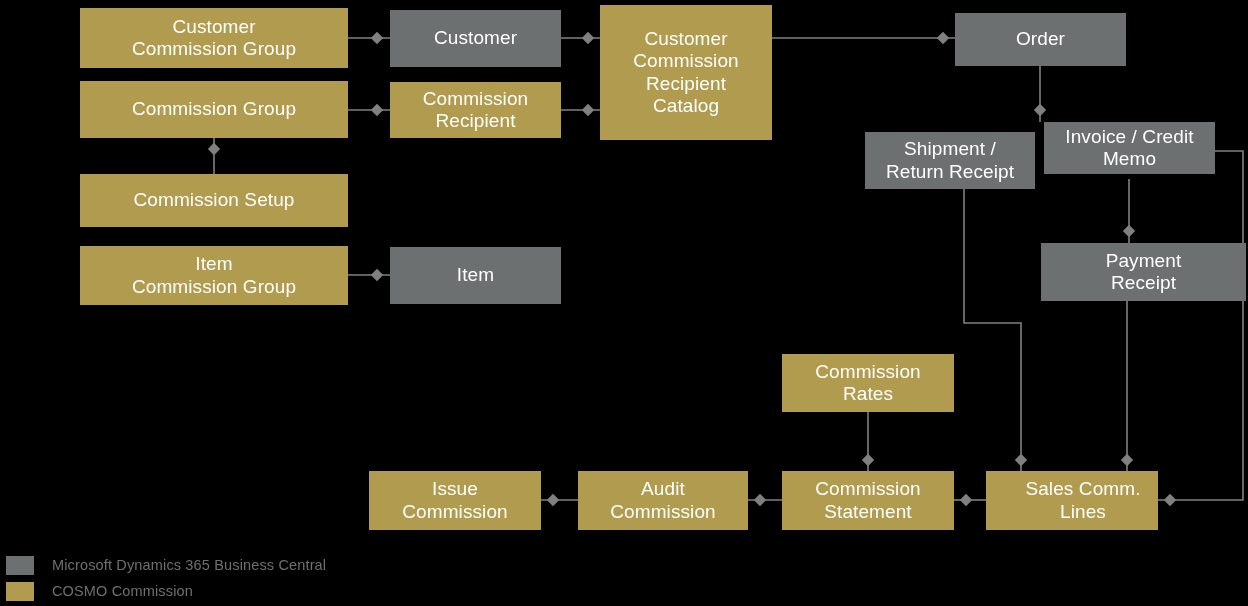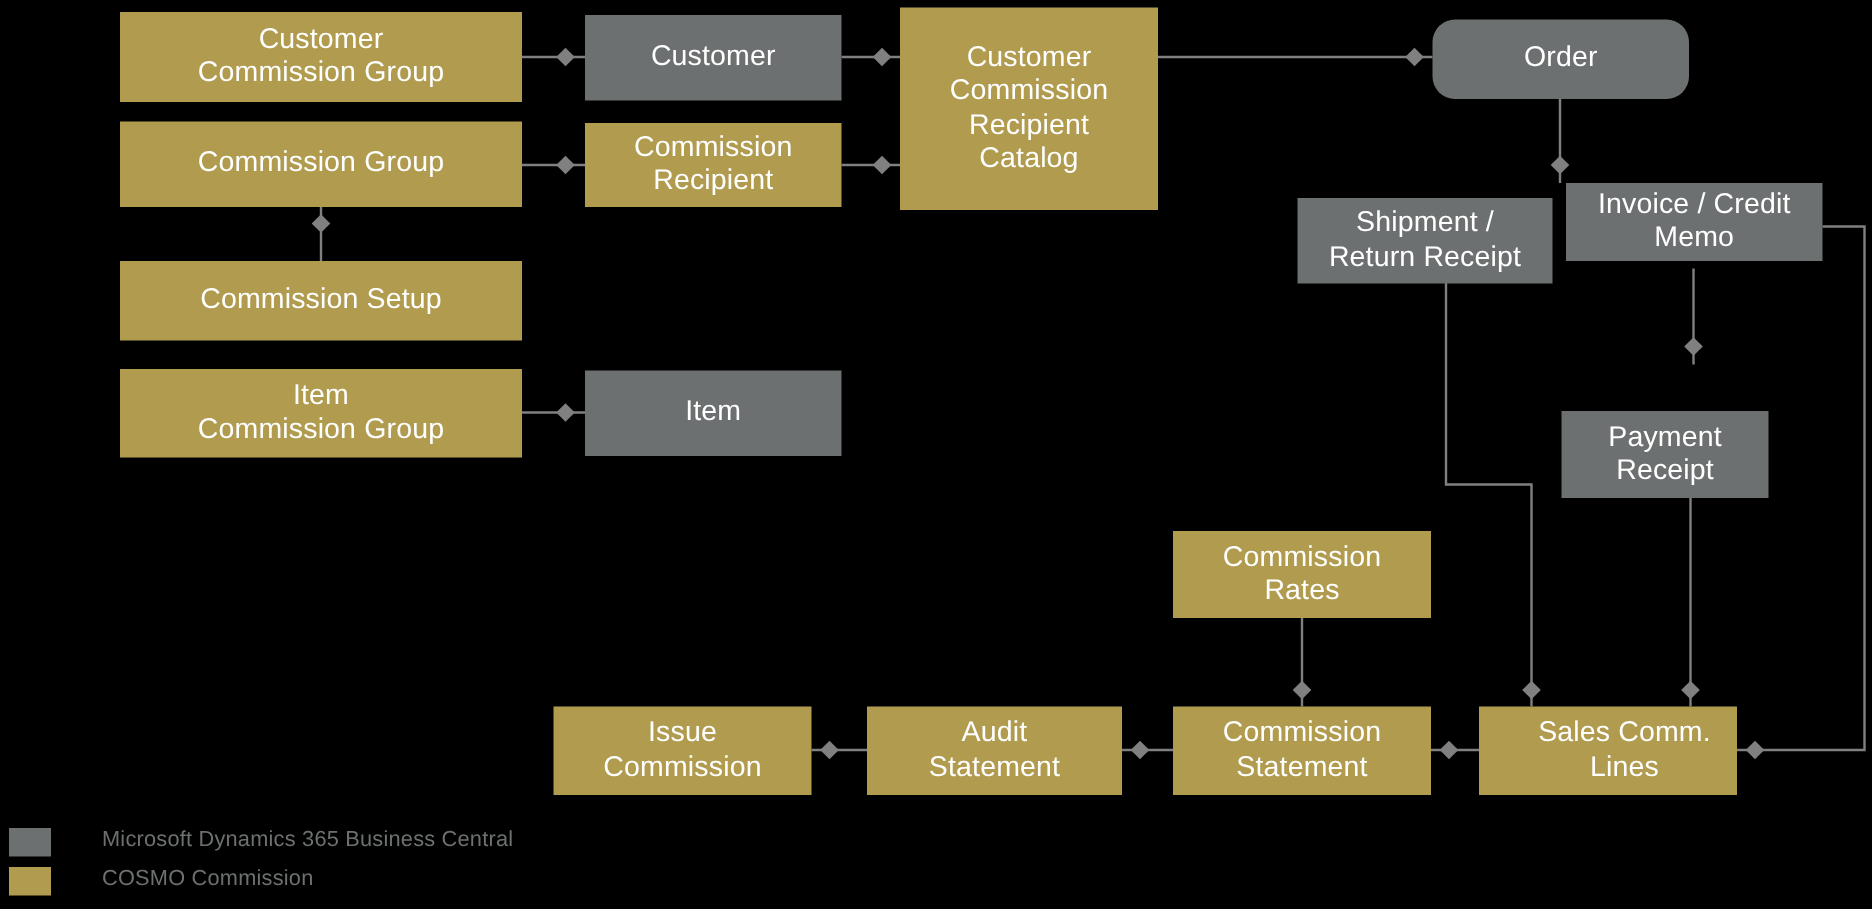--- a/index.html
+++ b/index.html
@@ -44,22 +44,22 @@
   .node.cosmo { background: #b09b4e; }
 
   #legend {
     position: absolute;
     left: 6px;
     top: 552px;
     width: 420px;
   }
   .legend-row {
     display: flex;
+    align-items: center;
     height: 26px;
-    gap: 16px;
   }
   .legend-swatch {
     width: 28px;
     height: 19px;
     flex: 0 0 auto;
   }
   .legend-label {
     margin-left: 18px;
     font-size: 14.5px;
     color: #6d7070;
@@ -146,33 +146,33 @@
       <div class="node cosmo" style="left: 80px; top: 246px; width: 268px; height: 59px;">Item
 Commission Group</div>
       <div class="node bc" style="left: 390px; top: 10px; width: 171px; height: 57px;">Customer</div>
       <div class="node cosmo" style="left: 390px; top: 82px; width: 171px; height: 56px;">Commission
 Recipient</div>
       <div class="node bc" style="left: 390px; top: 247px; width: 171px; height: 57px;">Item</div>
       <div class="node cosmo" style="left: 600px; top: 5px; width: 172px; height: 135px;">Customer
 Commission
 Recipient
 Catalog</div>
-      <div class="node bc" style="left: 955px; top: 13px; width: 171px; height: 53px; border-radius: 15px;">Order</div>
+      <div class="node bc" style="left: 955px; top: 13px; width: 171px; height: 53px;">Order</div>
       <div class="node bc" style="left: 865px; top: 132px; width: 170px; height: 57px;">Shipment /
 Return Receipt</div>
       <div class="node bc" style="left: 1044px; top: 122px; width: 171px; height: 52px;">Invoice / Credit
 Memo</div>
-      <div class="node bc" style="left: 1041px; top: 243px; width: 138px; height: 58px; margin-top: 31px;">Payment
+      <div class="node bc" style="left: 1041px; top: 243px; width: 205px; height: 58px;">Payment
 Receipt</div>
       <div class="node cosmo" style="left: 782px; top: 354px; width: 172px; height: 58px;">Commission
 Rates</div>
       <div class="node cosmo" style="left: 369px; top: 471px; width: 172px; height: 59px;">Issue
 Commission</div>
       <div class="node cosmo" style="left: 578px; top: 471px; width: 170px; height: 59px;">Audit
-Statement</div>
+Commission</div>
       <div class="node cosmo" style="left: 782px; top: 471px; width: 172px; height: 59px;">Commission
 Statement</div>
       <div class="node cosmo" style="left: 986px; top: 471px; width: 172px; height: 59px; padding-left: 28px;">Sales Comm.
 Lines</div>
     </div>
 
   <div id="legend">
       <div class="legend-row">
         <div class="legend-swatch" style="background: rgb(109, 112, 112);"></div>
         <div class="legend-label">Microsoft Dynamics 365 Business Central</div>

